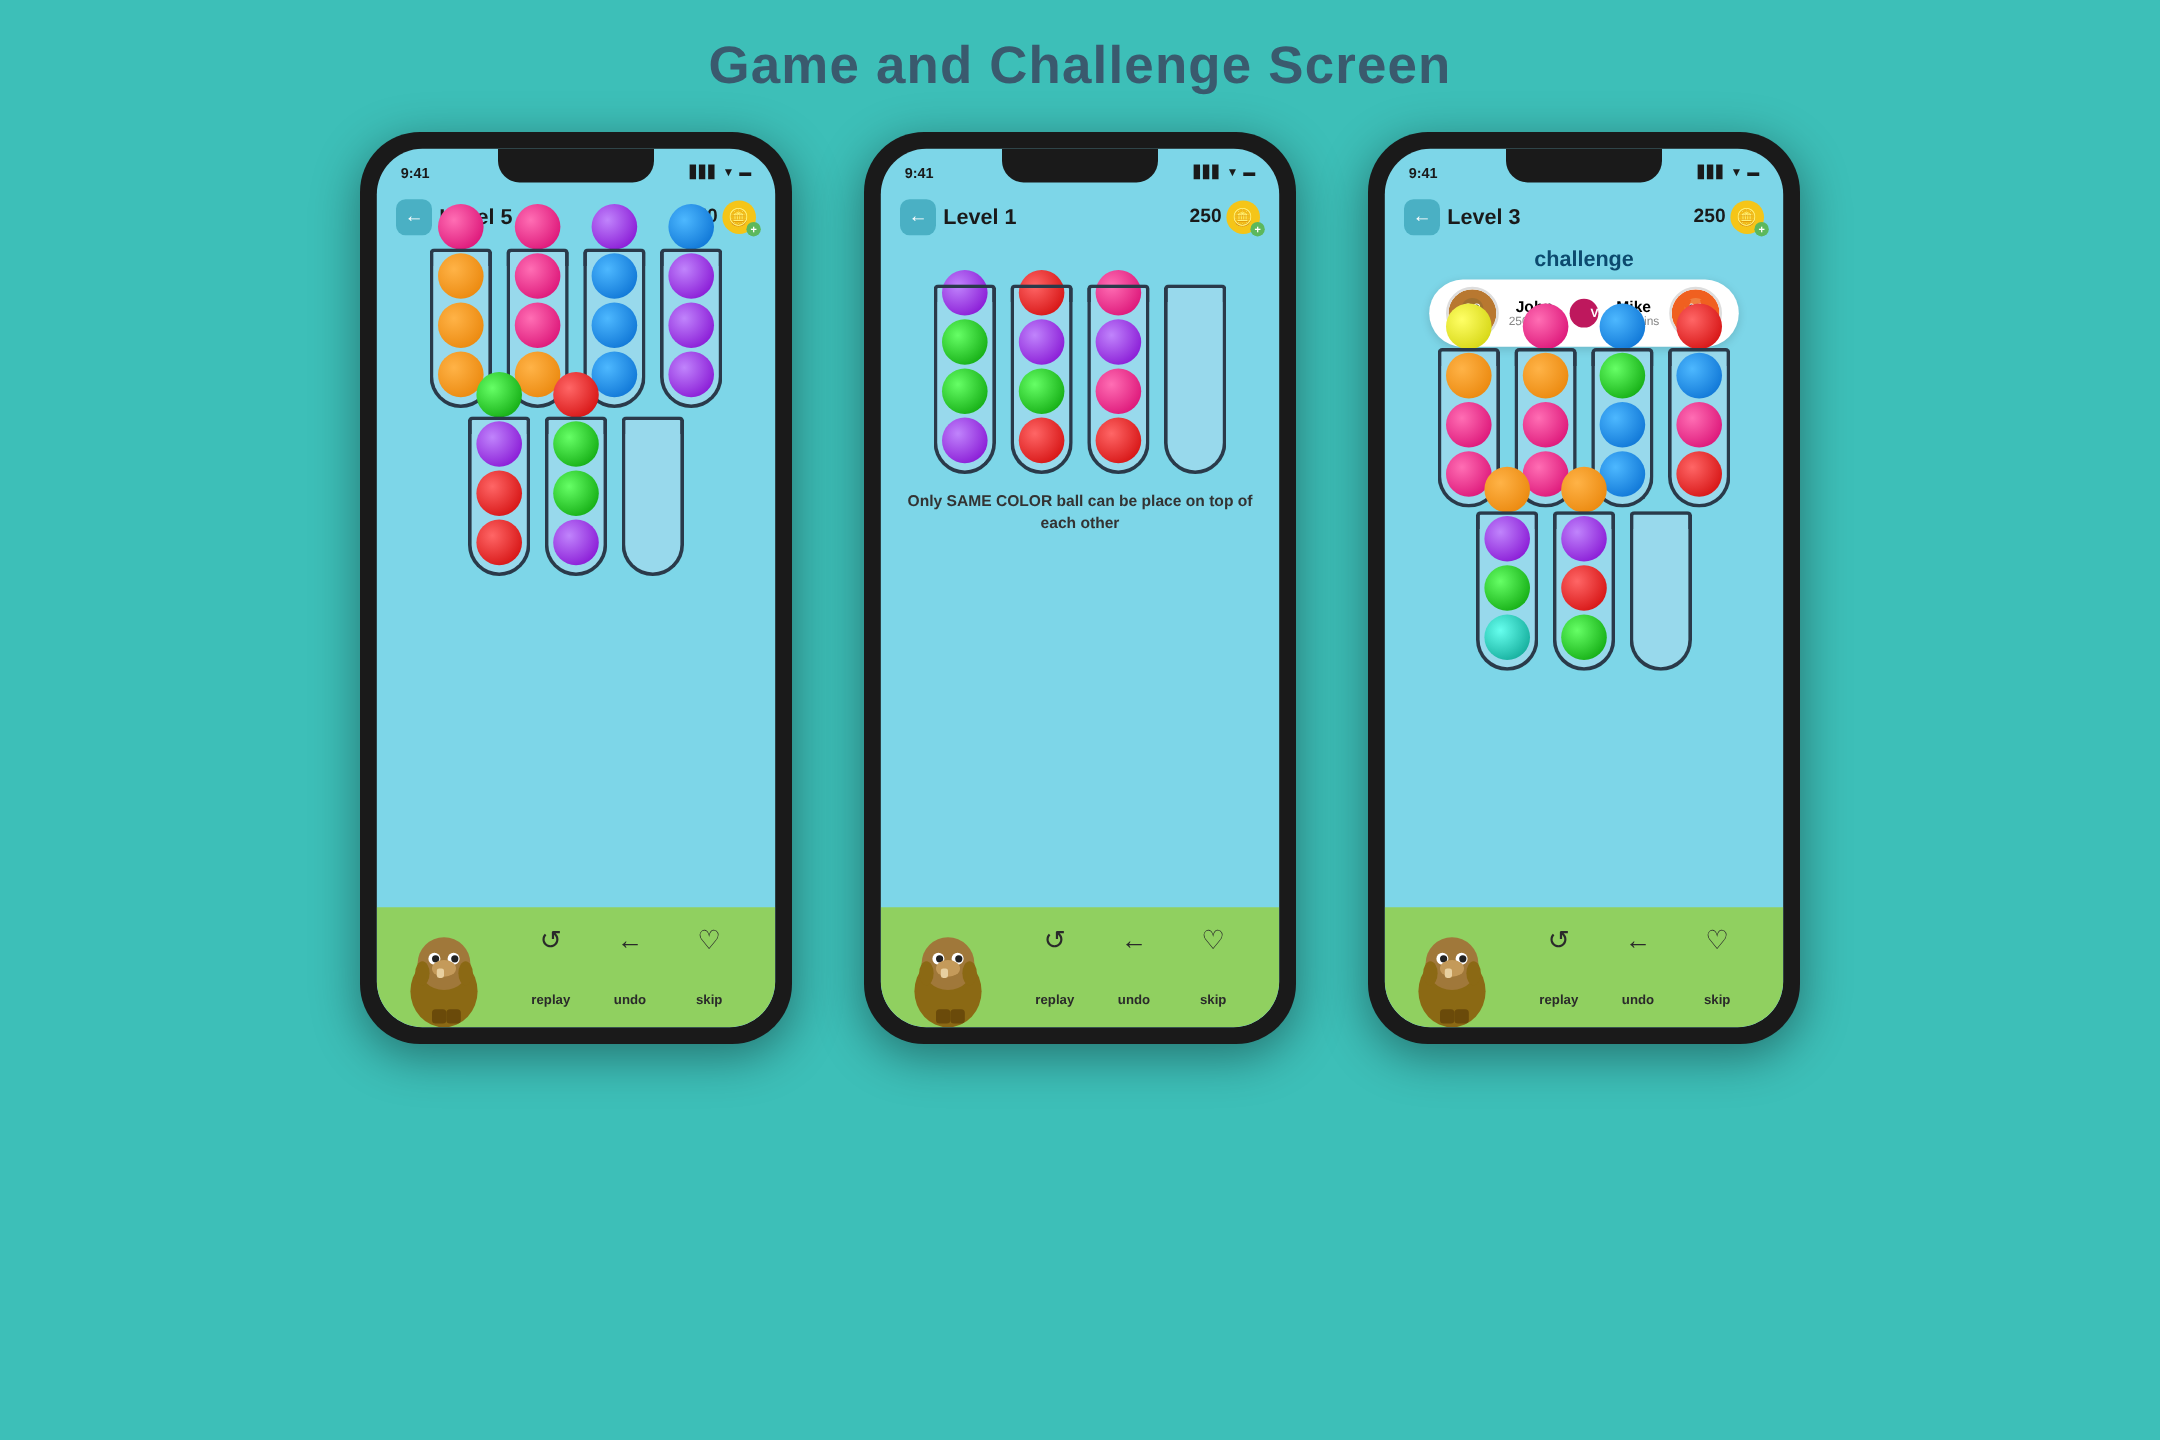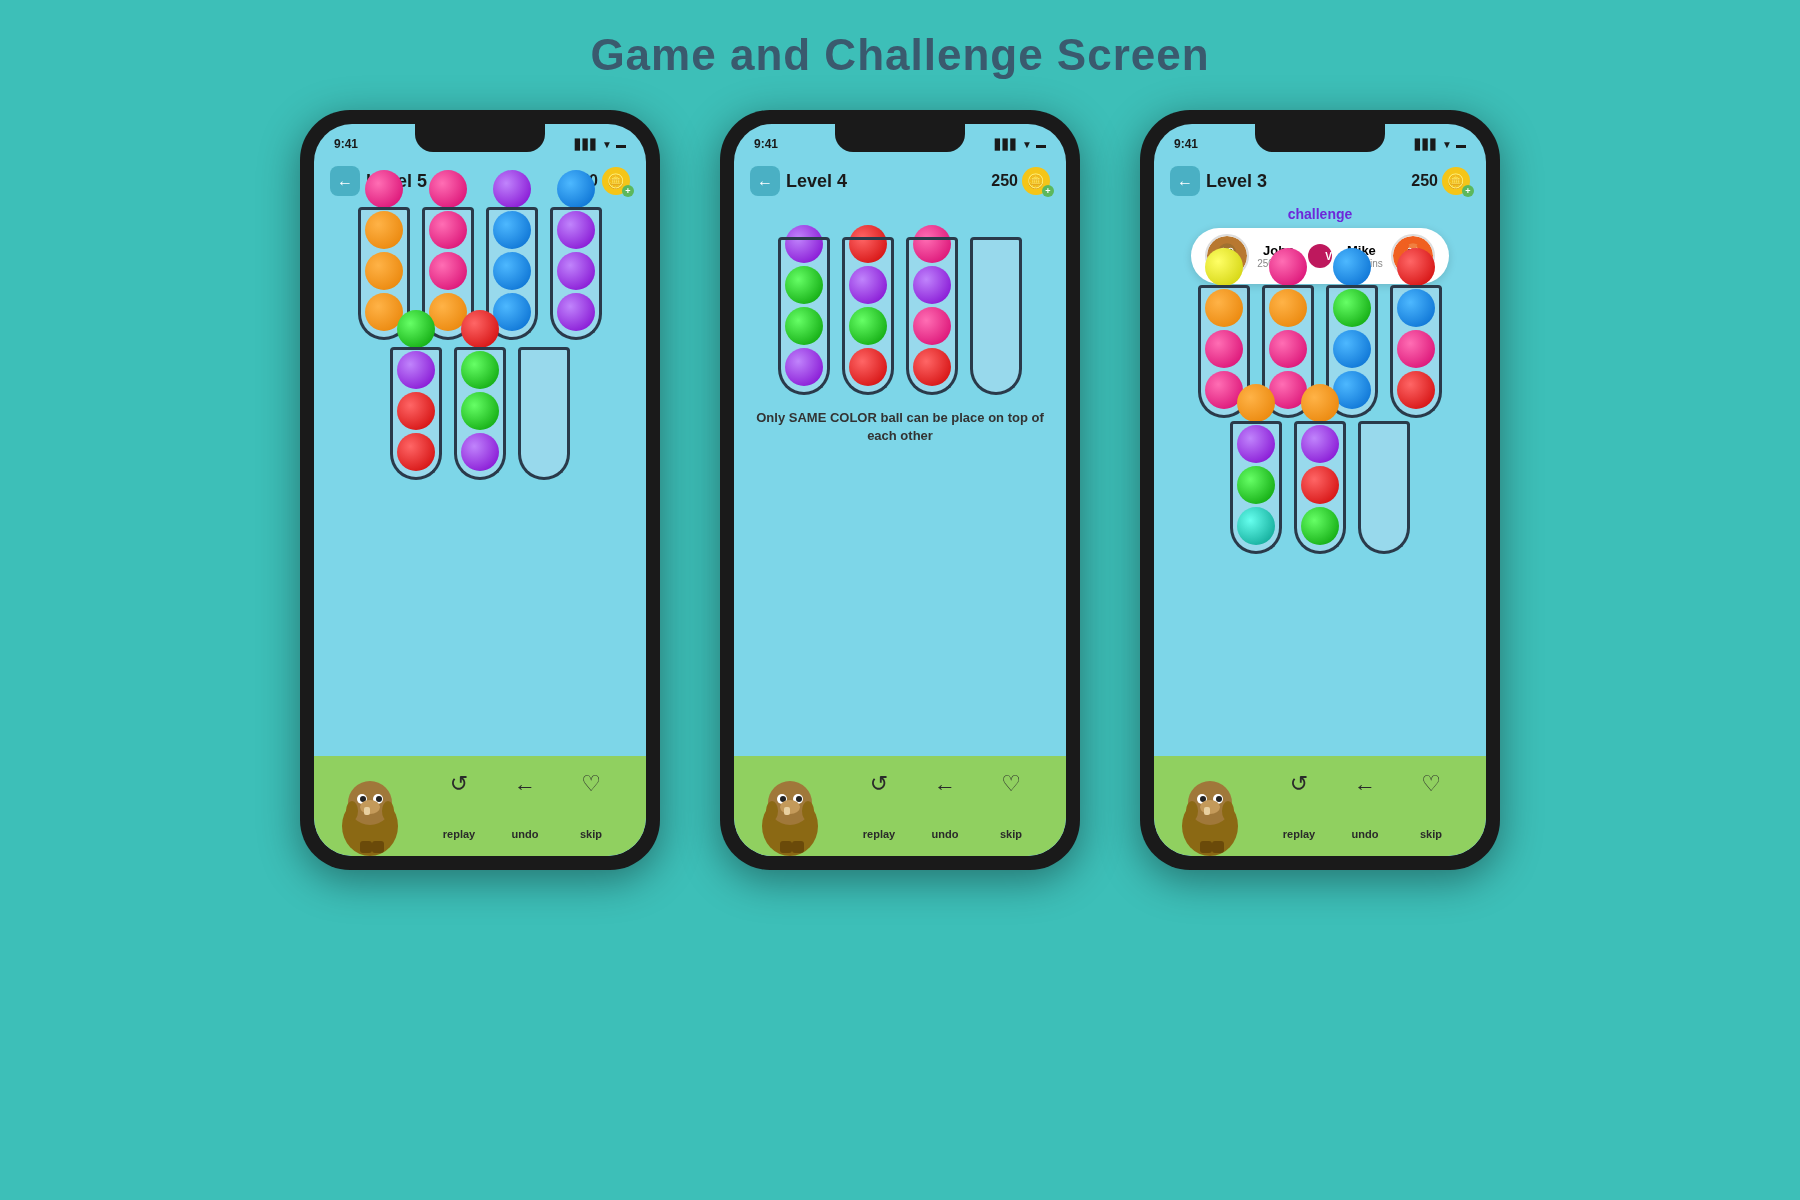--- a/index.html
+++ b/index.html
@@ -249,23 +249,23 @@
     }
     
     .challenge-section {
       display: flex;
       flex-direction: column;
       align-items: center;
       padding: 4px 10px 0;
       width: 100%;
     }
     .challenge-title {
-      font-size: 14px;
-      font-weight: 900;
-      color: #6d28d9;
+      font-size: 18px;
+      font-weight: 900;
+      color: #0c4a6e;
       margin-bottom: 6px;
     }
     .challenge-players {
       display: flex;
       align-items: center;
       gap: 8px;
       background: white;
       border-radius: 30px;
       padding: 6px 14px;
       box-shadow: 0 2px 8px rgba(0,0,0,0.15);
@@ -426,21 +426,21 @@
         <span class="status-time">9:41</span>
         <div class="status-icons">
           <span>▋▋▋</span>
           <span>▼</span>
           <span>▬</span>
         </div>
       </div>
       <div class="game-header">
         <div class="back-btn">
           <div class="back-arrow">←</div>
-          <span class="level-label">Level 4</span>
+          <span class="level-label">Level 1</span>
         </div>
         <div class="coins-display">
           <span>250</span>
           <div class="coin">
             🪙
             <span class="coin-plus">+</span>
           </div>
         </div>
       </div>
       <div class="game-area">

